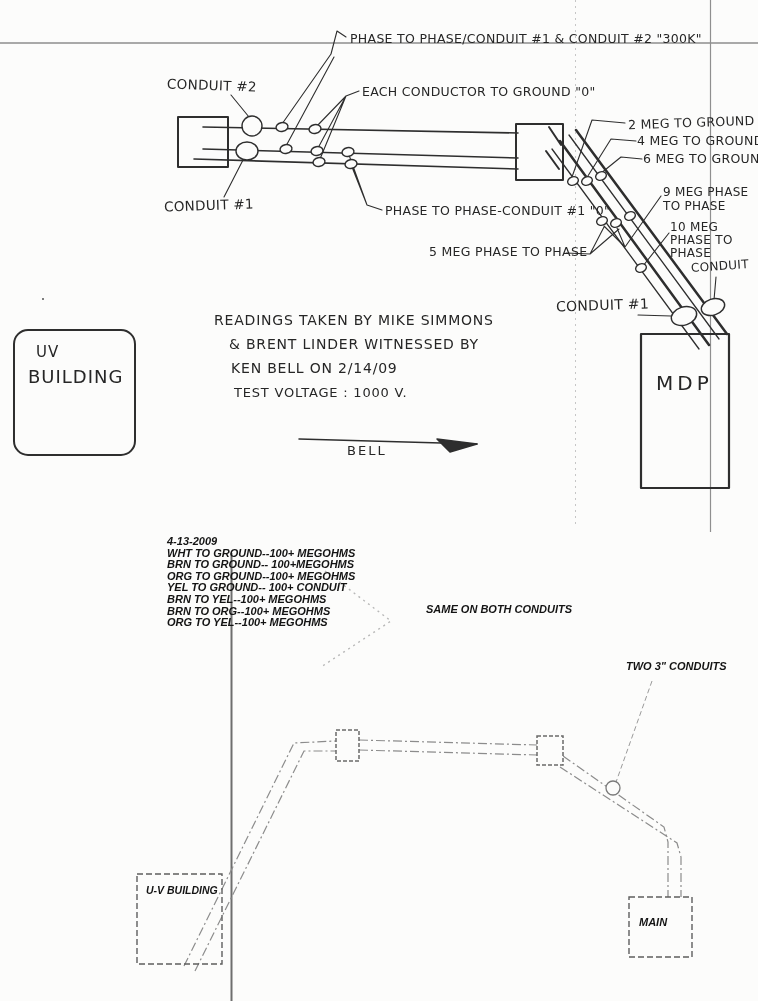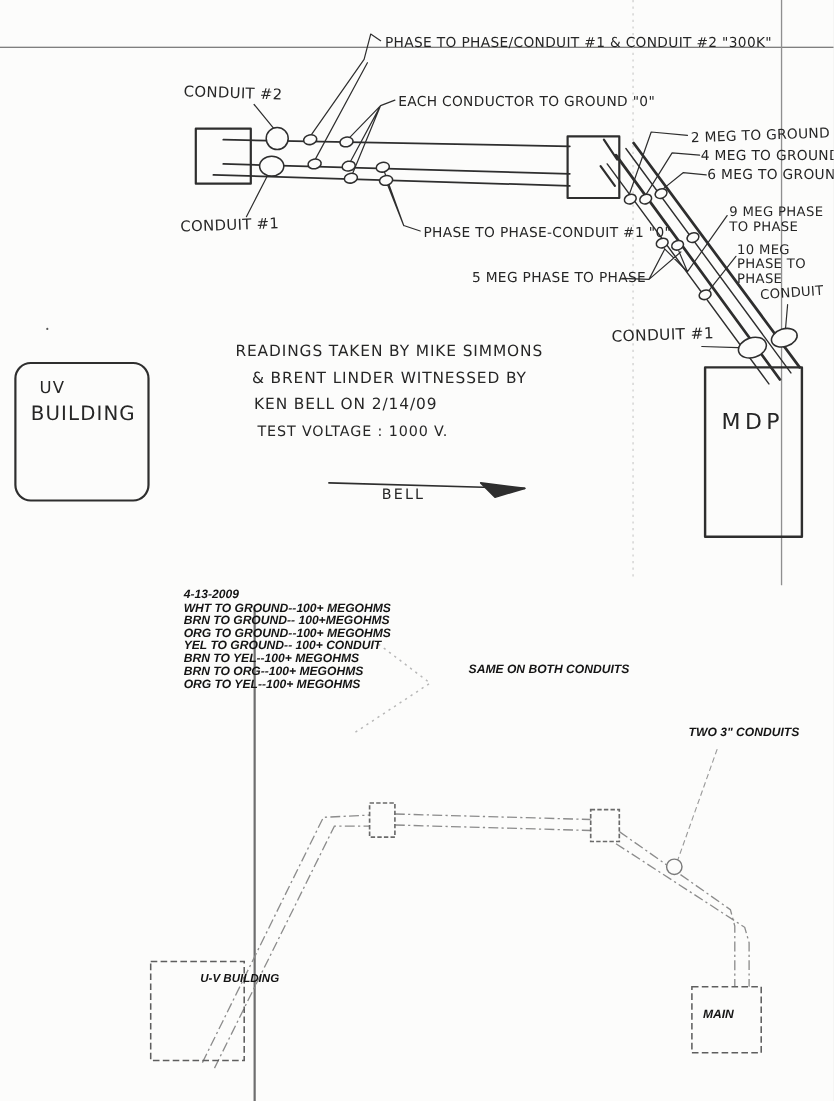--- a/index.html
+++ b/index.html
@@ -130,16 +130,16 @@
   <div>WHT TO GROUND--100+ MEGOHMS</div>
   <div>BRN TO GROUND-- 100+MEGOHMS</div>
   <div>ORG TO GROUND--100+ MEGOHMS</div>
   <div>YEL TO GROUND-- 100+ CONDUIT</div>
   <div>BRN TO YEL--100+ MEGOHMS</div>
   <div>BRN TO ORG--100+ MEGOHMS</div>
   <div>ORG TO YEL--100+ MEGOHMS</div>
 </div>
 <div class="typed" style="left:426px;top:603px;">SAME ON BOTH CONDUITS</div>
 <div class="typed" style="left:626px;top:660px;">TWO 3" CONDUITS</div>
-<div class="typed" style="left:146px;top:884px;font-size:10.5px;margin-left:36px;">U-V BUILDING</div>
+<div class="typed" style="left:146px;top:884px;font-size:10.5px;">U-V BUILDING</div>
 <div class="typed" style="left:639px;top:916px;">MAIN</div>
 
 </div>
 
 </body></html>

